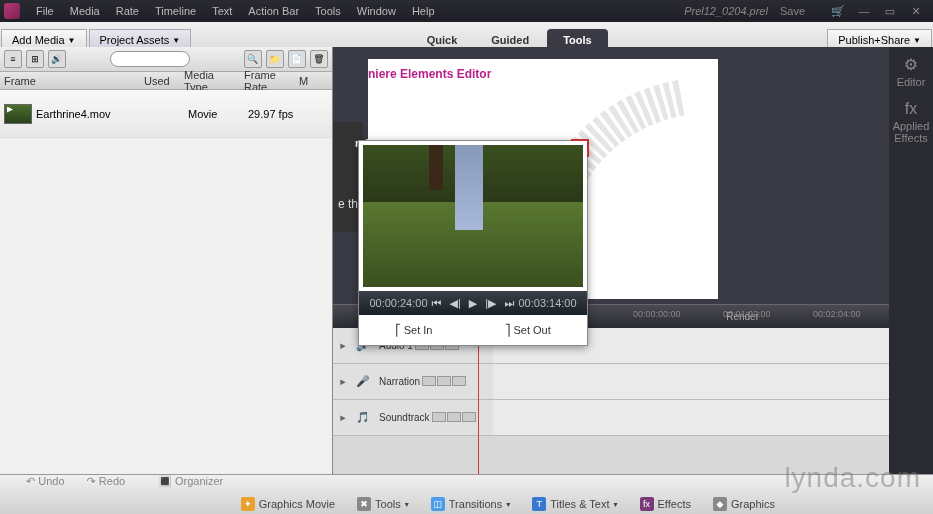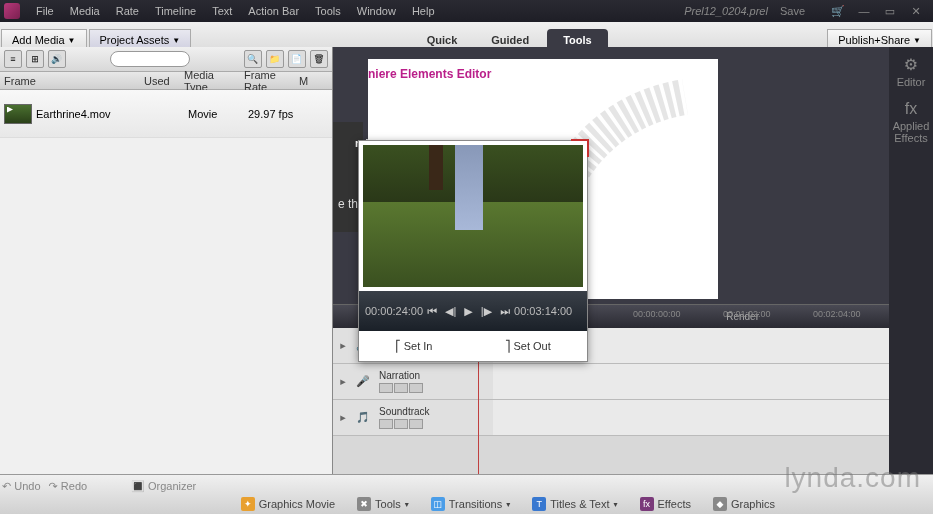--- a/index.html
+++ b/index.html
@@ -40,44 +40,44 @@
 .monitor-title{position:absolute;top:20px;left:35px;color:#ba1f8a;font-size:12px;font-weight:bold}
 .monitor-dark{position:absolute;top:75px;left:0;width:30px;height:110px;background:#333}
 .monitor-text{position:absolute;top:90px;left:22px;color:#fff;font-weight:bold}
 .monitor-text2{position:absolute;top:150px;left:5px;color:#ddd;font-size:12px}
 .film-strip{position:absolute;top:10px;right:15px;width:180px;height:200px;opacity:0.3}
 .timeline-ruler{position:absolute;top:257px;left:0;right:0;height:24px;background:linear-gradient(#4a4a54,#2a2a32);border-top:1px solid #666;display:flex;align-items:center}
 .timeline-ruler .render{position:absolute;right:130px;color:#aaa;font-size:10px}
 .timeline-ruler .tick{position:absolute;color:#888;font-size:9px;top:4px}
 .timeline-tracks{position:absolute;top:281px;left:0;right:0;bottom:0;background:#d8d8d8}
 .track{height:36px;border-bottom:1px solid #bbb;display:flex;align-items:center;background:#e0e0e0}
-.track-header{width:120px;padding:2px 6px;display:flex;flex-direction:column;gap:2px}
+.track-header{width:120px;padding:2px 6px;display:flex;flex-direction:row;gap:2px}
 .track-name{font-size:10px;color:#333}
 .track-btns{display:flex;gap:1px}
 .track-btn{width:14px;height:10px;background:#ccc;border:1px solid #999;font-size:7px}
 .track-icon{width:20px;display:flex;justify-content:center;color:#666}
 .track-content{flex:1;height:100%;background:#eaeaea;position:relative}
 .playhead{position:absolute;left:145px;top:0;bottom:0;width:1px;background:#c04040;z-index:5}
 .right-panel{width:44px;background:#2a2a32;display:flex;flex-direction:column;align-items:center;padding-top:8px;gap:12px}
 .right-panel .rbtn{color:#888;font-size:9px;text-align:center;cursor:pointer}
 .right-panel .rbtn .ric{font-size:16px;display:block;margin-bottom:2px}
 .clip-window{position:absolute;top:140px;left:358px;width:230px;background:#fff;border:1px solid #888;z-index:20;box-shadow:0 2px 8px rgba(0,0,0,0.4)}
 .clip-close{position:absolute;top:-2px;right:-2px;width:18px;height:18px;background:#c73030;color:#fff;display:flex;align-items:center;justify-content:center;font-weight:bold;cursor:pointer}
 .clip-preview{width:100%;height:150px;background:linear-gradient(to bottom,#3a5020 0%,#2a3818 40%,#5a7830 40%,#3a5020 100%);border:4px solid #fff;position:relative}
 .clip-preview::before{content:'';position:absolute;top:0;left:42%;width:28px;height:85px;background:linear-gradient(#8898b8,#a8b8d8)}
 .clip-preview::after{content:'';position:absolute;top:0;left:30%;width:14px;height:45px;background:#3a2818}
 .clip-ruler{height:20px;background:linear-gradient(#4a6878,#2a4858);position:relative;color:#bde;font-size:8px}
 .clip-ruler .ct{position:absolute;top:3px}
 .clip-ruler .marker{position:absolute;top:0;width:10px;height:10px;background:#6af;left:22px}
-.clip-transport{height:40px;background:linear-gradient(#3a4048,#1a2028);display:flex;align-items:center;justify-content:flex-start;padding:0 6px;color:#bbb;font-size:9px}
+.clip-transport{height:24px;background:linear-gradient(#3a4048,#1a2028);display:flex;align-items:center;justify-content:center;padding:0 6px;color:#bbb;font-size:9px}
 .clip-transport .tbtn{color:#ccc;cursor:pointer;padding:0 4px}
 .clip-setbtns{height:30px;display:flex;align-items:center;justify-content:space-around;background:#fff}
 .clip-setbtns .sbtn{display:flex;align-items:center;gap:3px;color:#333;cursor:pointer;font-size:10px}
 .bottombar{position:absolute;bottom:0;left:0;right:0;height:40px;background:linear-gradient(#f0f0f0,#d0d0d0);border-top:1px solid #999}
-.undo-row{height:18px;display:flex;align-items:flex-end;padding:0 2px;gap:8px;color:#888;font-size:10px}
+.undo-row{height:18px;display:flex;align-items:flex-start;padding:0 26px;gap:22px;color:#888;font-size:10px}
 .tools-row{height:22px;display:flex;align-items:center;padding:0 8px;gap:6px}
 .tool-btn{display:flex;align-items:center;gap:4px;padding:2px 8px;color:#444;cursor:pointer}
 .tool-btn .ti{width:14px;height:14px;border-radius:2px;display:flex;align-items:center;justify-content:center;font-size:9px;color:#fff}
 .watermark{position:absolute;bottom:20px;right:12px;font-size:28px;color:rgba(120,120,120,0.5);font-weight:300;letter-spacing:1px;z-index:30}
 .arrow{font-size:8px}
 </style>
 </head>
 <body>
 
 <div class="titlebar">
@@ -241,21 +241,21 @@
         <span>⎤</span>
         <span>Set Out</span>
       </div>
   </div>
 </div>
 
 <div class="bottombar">
   <div class="undo-row">
     <span>↶ <span>Undo</span></span>
     <span>↷ <span>Redo</span></span>
-    <span style="margin-left:36px">🔳 <span>Organizer</span></span>
+    <span style="margin-left:11px">🔳 <span>Organizer</span></span>
   </div>
   <div class="tools-row" style="justify-content:flex-end;padding-right:150px">
     <div class="tool-btn">
         <span class="ti" style="background:#e8a030">✦</span>
         <span>Graphics Movie</span>
       </div>
     <div class="tool-btn">
         <span class="ti" style="background:#888">✖</span>
         <span>Tools</span>
         <span class="arrow">▾</span>

